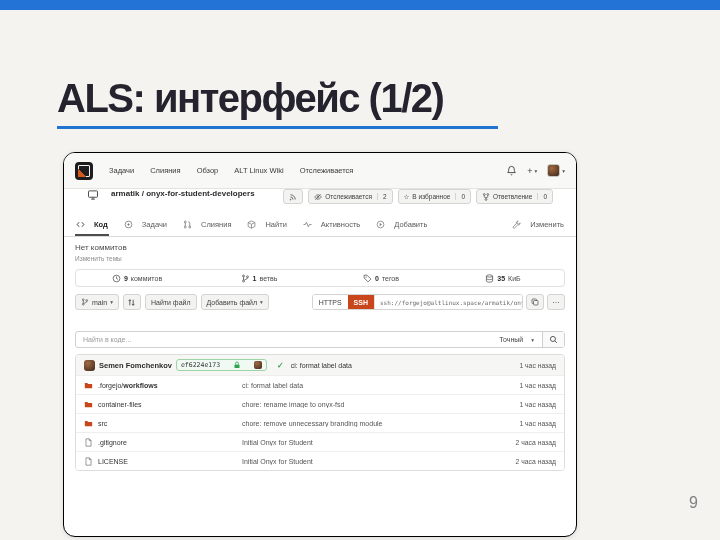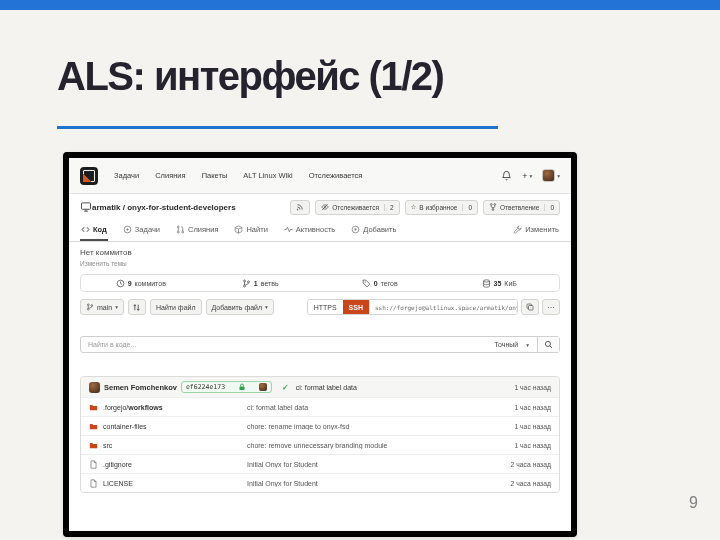--- a/index.html
+++ b/index.html
@@ -4,30 +4,30 @@
 <style>
   * { margin:0; padding:0; box-sizing:border-box; }
   html,body { width:720px; height:540px; }
   body {
     font-family:"Liberation Sans", sans-serif;
     background:#f4f3f0;
     position:relative; overflow:hidden;
   }
   .topbar { position:absolute; left:0; top:0; width:720px; height:10px; background:#2273d5; }
   .slide-title {
-    position:absolute; left:57px; top:54px;
+    position:absolute; left:57px; top:76px;
     font-size:40px; font-weight:bold; letter-spacing:-1.5px; color:#24232e;
   }
   .title-underline { position:absolute; left:57px; top:126px; width:441px; height:3px; background:#1f74d2; }
   .page-number { position:absolute; right:22px; top:494px; font-size:16px; color:#808080; }
 
   
   .card {
     position:absolute; left:63px; top:152px; width:514px; height:385px;
-    background:#fff; border:6px solid #000000; border-radius:4px;
+    background:#fff; border:1px solid #000000; border-radius:12px;
     box-shadow:0 1px 5px rgba(0,0,0,.10);
     overflow:hidden; font-size:7.5px; color:#3c3c3c;
   }
   
   .navbar { height:36px; background:#f8f8f7; border-bottom:1px solid #e3e3e1;
     display:flex; align-items:center; padding:0 11px; gap:16px; }
   .logo { width:18px; height:18px; border-radius:4px; background:#1d1d1f;
     position:relative; flex:none; }
   .logo::before { content:""; position:absolute; left:3px; top:3px; right:3px; bottom:3px;
     border:1.5px solid #f5f5f5; border-radius:1px; }
@@ -36,34 +36,34 @@
   .nav-link { color:#3a3a3a; cursor:pointer; white-space:nowrap; }
   .nav-spacer { flex:1; }
   .nav-right { display:flex; align-items:center; gap:10px; }
   .ic { flex:none; display:block; }
   .caret { font-size:5.5px; color:#555; }
   .avatar { width:13px; height:13px; border-radius:3px; flex:none;
     background:radial-gradient(circle at 35% 30%, #a06a43, #5d3b26 70%, #32231c); border:1px solid #c9c7c2; }
   .plus-menu { display:flex; align-items:center; gap:2px; font-size:9px; color:#3a3a3a; }
 
   
-  .repo-row { height:26px; display:flex; align-items:center; padding:0 11px; gap:0; background:#fff; }
+  .repo-row { height:26px; display:flex; align-items:flex-start; padding:0 23px; gap:12px; background:#fff; }
   .repo-name { font-weight:bold; font-size:8px; color:#2b2b2b; }
   .repo-actions { margin-left:auto; display:flex; gap:5px; align-items:center; }
   .btn {
     display:inline-flex; align-items:center; gap:3px; height:15px;
     background:#f3f3f1; border:1px solid #d4d4d2; border-radius:3px;
     padding:0 5px; font-size:6.5px; color:#3e3e3e; white-space:nowrap;
   }
   .btn .cnt { border-left:1px solid #d4d4d2; padding-left:5px; margin-left:2px; }
 
   
   .tabs { height:22px; display:flex; align-items:stretch; padding:0 11px; gap:14px;
     border-bottom:1px solid #dadada; background:#fff; }
-  .tab { display:flex; align-items:center; gap:3px; color:#5a5a5a; border-bottom:2px solid transparent; padding:0 1px; }
+  .tab { display:flex; align-items:center; gap:9px; color:#5a5a5a; border-bottom:2px solid transparent; padding:0 1px; }
   .tab.active { color:#1f1f1f; font-weight:bold; border-bottom:2px solid #4d4d4d; }
   .tab-spacer { flex:1; }
 
   .content { padding:0 11px; }
   .desc { margin-top:6px; font-size:8px; color:#4a4a4a; }
   .edit-topics { margin-top:3px; font-size:6.5px; color:#8d8d8d; }
 
   .stats { margin-top:7px; height:18px; border:1px solid #e0e0de; border-radius:4px;
     display:flex; }
   .stat { flex:1; display:flex; align-items:center; justify-content:center; gap:3px; font-size:7px; color:#4a4a4a; }
@@ -84,21 +84,21 @@
   .search-row { margin-top:21px; height:17px; border:1px solid #d0d0ce; border-radius:3px;
     display:flex; align-items:center; background:#fff; }
   .search-input { flex:1; border:none; outline:none; background:transparent;
     font-family:"Liberation Sans", sans-serif; font-size:7px; color:#333; padding:0 7px; }
   .search-input::placeholder { color:#9a9a9a; }
   .search-mode { display:flex; align-items:center; gap:8px; font-size:7px; color:#444; padding:0 8px; }
   .search-btn { width:22px; height:100%; border-left:1px solid #d0d0ce; display:flex;
     align-items:center; justify-content:center; background:#fafafa; }
 
   
-  .tbl { margin-top:23px; border:1px solid #dcdcda; border-radius:4px; overflow:hidden; background:#fff; }
+  .tbl { margin-top:6px; border:1px solid #dcdcda; border-radius:4px; overflow:hidden; background:#fff; }
   .trow { display:flex; align-items:center; height:19px; padding:0 8px; border-top:1px solid #eeeeec; background:#fff; }
   .trow.thead { border-top:none; background:#f6f6f4; height:20px; gap:4px; }
   .author { font-weight:bold; font-size:7.5px; color:#2b2b2b; }
   .hash-badge { display:flex; align-items:center; gap:13px; border:1px solid #9ed3a8; background:#f1faf2;
     border-radius:3px; padding:1px 4px; font-family:"DejaVu Sans Mono", monospace; font-size:6.5px; color:#333; }
   .mini-avatar { width:8px; height:8px; border-radius:2px;
     background:radial-gradient(circle at 35% 30%, #a06a43, #5d3b26 70%, #32231c); }
   .check { color:#2da44e; font-size:8px; font-weight:bold; margin-left:6px; }
   .commit-msg { font-size:7px; color:#333; margin-left:3px; }
   .t-name { width:158px; display:flex; align-items:center; gap:5px; font-size:7px; color:#333; white-space:nowrap; }
@@ -113,21 +113,21 @@
 <div class="topbar"></div>
 <h1 class="slide-title">ALS: интерфейс (1/2)</h1>
 <div class="title-underline"></div>
 
 <div class="card">
 
   <div class="navbar">
     <div class="logo"></div>
     <span class="nav-link">Задачи</span>
     <span class="nav-link">Слияния</span>
-    <span class="nav-link">Пакеты</span>
+    <span class="nav-link">Обзор</span>
     <span class="nav-link">ALT Linux Wiki</span>
     <span class="nav-link">Отслеживается</span>
     <div class="nav-spacer"></div>
     <div class="nav-right">
       <svg class="ic" width="11" height="11" viewBox="0 0 16 16" fill="none" stroke="#4a4a4a" stroke-width="1.4">
         <path d="M8 2a4 4 0 0 0-4 4c0 4-1.5 5-1.5 5h11S12 10 12 6a4 4 0 0 0-4-4z"></path>
           <path d="M6.7 13.5a1.5 1.5 0 0 0 2.6 0"></path>
       </svg>
       <span class="plus-menu">
         <span>+</span>

